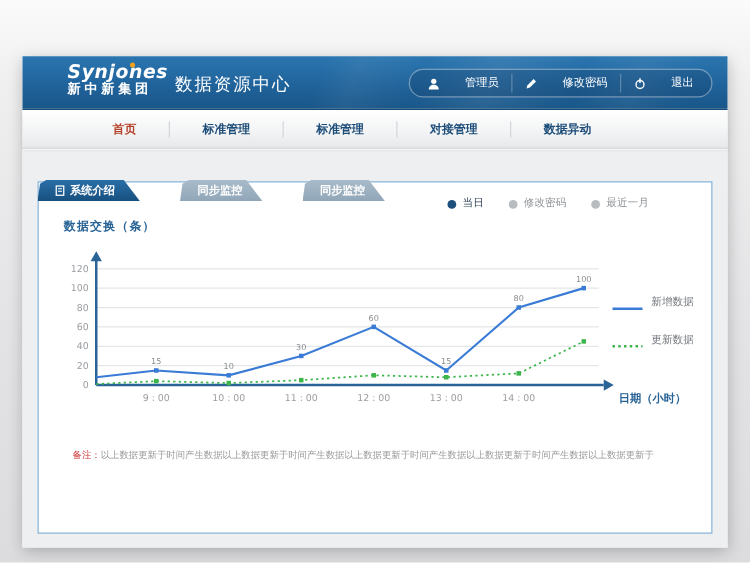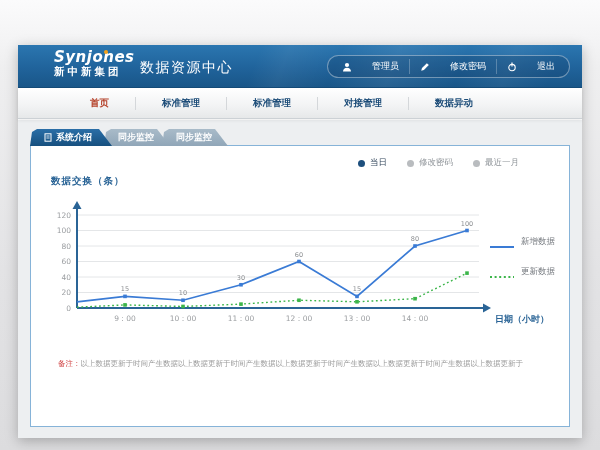--- a/index.html
+++ b/index.html
@@ -31,21 +31,21 @@
   .nav { height:31px; background:linear-gradient(180deg,#ffffff 0%,#f2f3f4 60%,#e6e8e9 100%);
     border-bottom:1px solid #ccd1d5; display:flex; align-items:center; padding-left:46px;
     box-shadow:0 2px 3px rgba(0,0,0,.06); position:relative; z-index:1; }
   .nav-item { padding:0 26px; font-size:9.5px; font-weight:bold; color:#1c4c78; cursor:pointer; }
   .nav-item.active { color:#b5432c; }
   .nav-sep { width:1px; height:13px; background:#d4d7da; }
 
   
   .content { position:absolute; top:75px; left:0; right:0; bottom:0; background:#edeff1; }
 
-  .tabs { position:absolute; top:9px; left:12px; display:flex; align-items:flex-end; }
+  .tabs { position:absolute; top:24px; left:12px; display:flex; align-items:flex-end;gap:40px; }
   .tab { height:17px; display:flex; align-items:center; gap:4px; padding:0 16px 0 14px;
     color:#fff; font-size:9px; font-weight:bold; cursor:pointer;
     clip-path:polygon(0 100%, 2px 3px, 7px 0, calc(100% - 13px) 0, 100% 100%);
     background:linear-gradient(180deg,#a9bbc9,#90a6b8); margin-right:-8px; }
   .tab.active { background:linear-gradient(180deg,#2a6ea7,#17507f); z-index:3; padding:0 20px 0 14px; }
   .tab:nth-child(2){ z-index:2; } .tab:nth-child(3){ z-index:1; }
   .tab svg { display:block; }
 
   .card { position:absolute; left:12px; right:12px; top:25px; bottom:11px;
     background:#fff; border:1px solid #86b3d8; }

